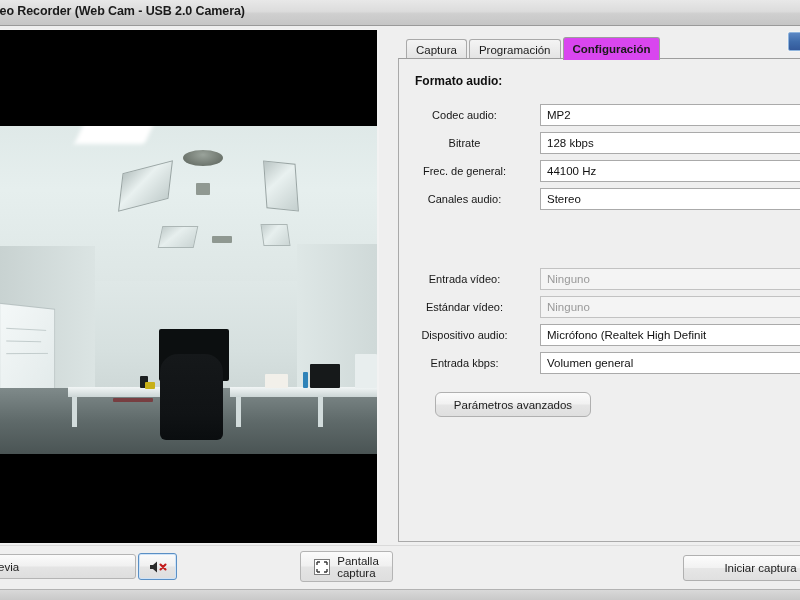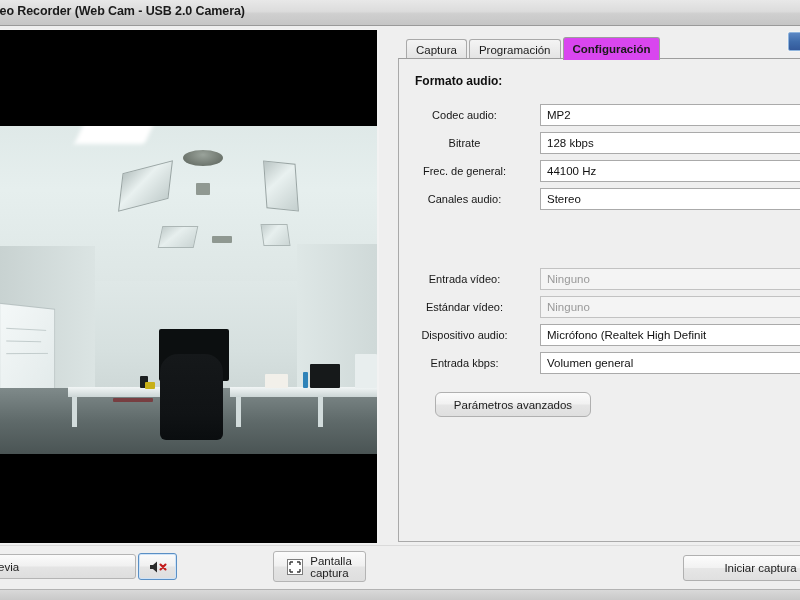--- a/index.html
+++ b/index.html
@@ -150,21 +150,21 @@
     gap: 6px;
     white-space: nowrap;
   }
   #btn-preview { left: -36px; width: 172px; height: 25px; justify-content: flex-start; padding-left: 10px; }
   #btn-mute {
     left: 138px; width: 39px; height: 27px; top: 5px;
     border: 1px solid #5a8fc4;
     box-shadow: inset 0 0 0 1px #cfe3f7;
   }
   #btn-snapshot { left: 186px; width: 93px; height: 25px; }
-  #btn-fullscreen { left: 273px; width: 93px; height: 31px; top: 3px; gap: 7px; }
+  #btn-fullscreen { left: 300px; width: 93px; height: 31px; top: 3px; gap: 7px; }
   .fs-label { display: flex; flex-direction: column; line-height: 12px; text-align: left; }
 
   .icon-speaker { position: relative; width: 20px; height: 14px; }
   .icon-cam { width: 19px; height: 15px; }
   .icon-fs { width: 16px; height: 16px; }
 
   
   #tabs-row {
     position: absolute; left: 398px; top: 37px; height: 22px;
     display: flex; align-items: flex-end; margin-left: 8px;

